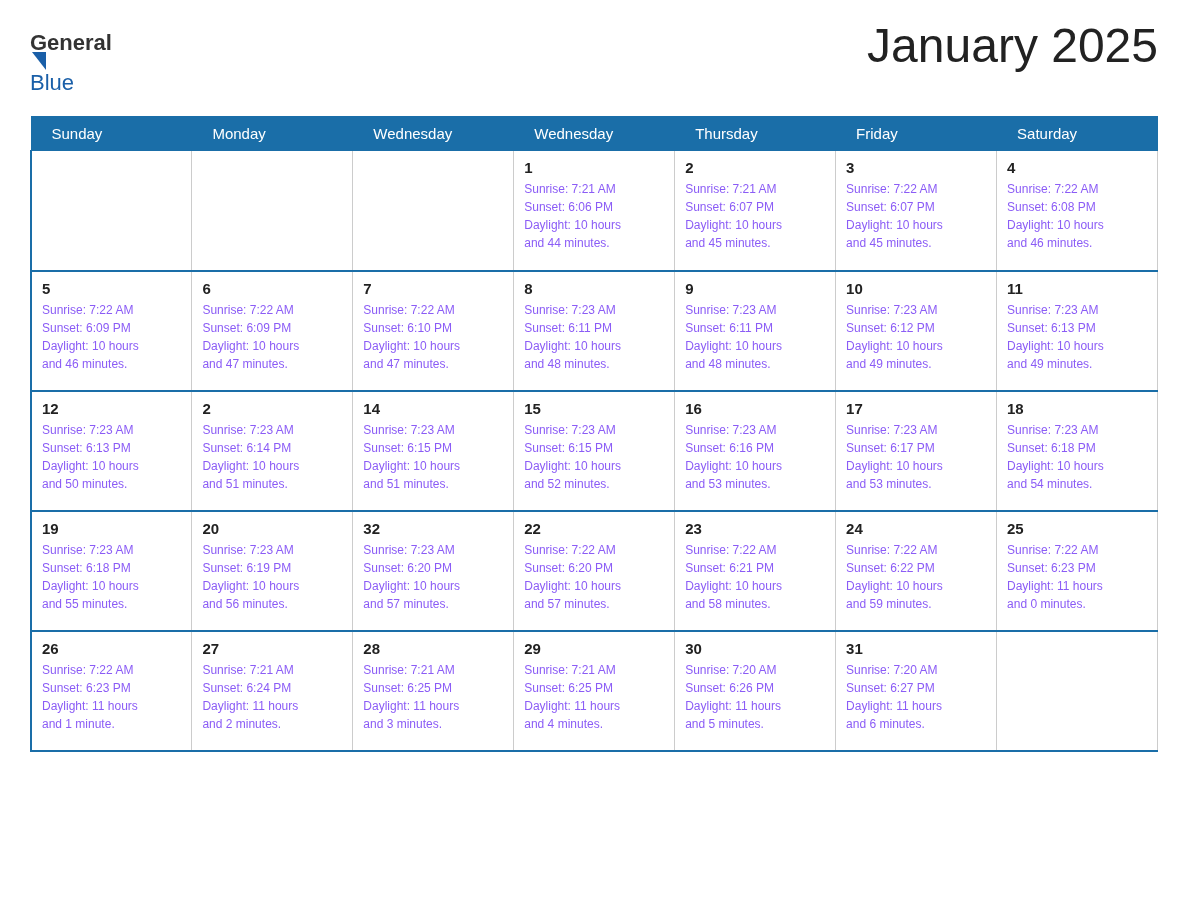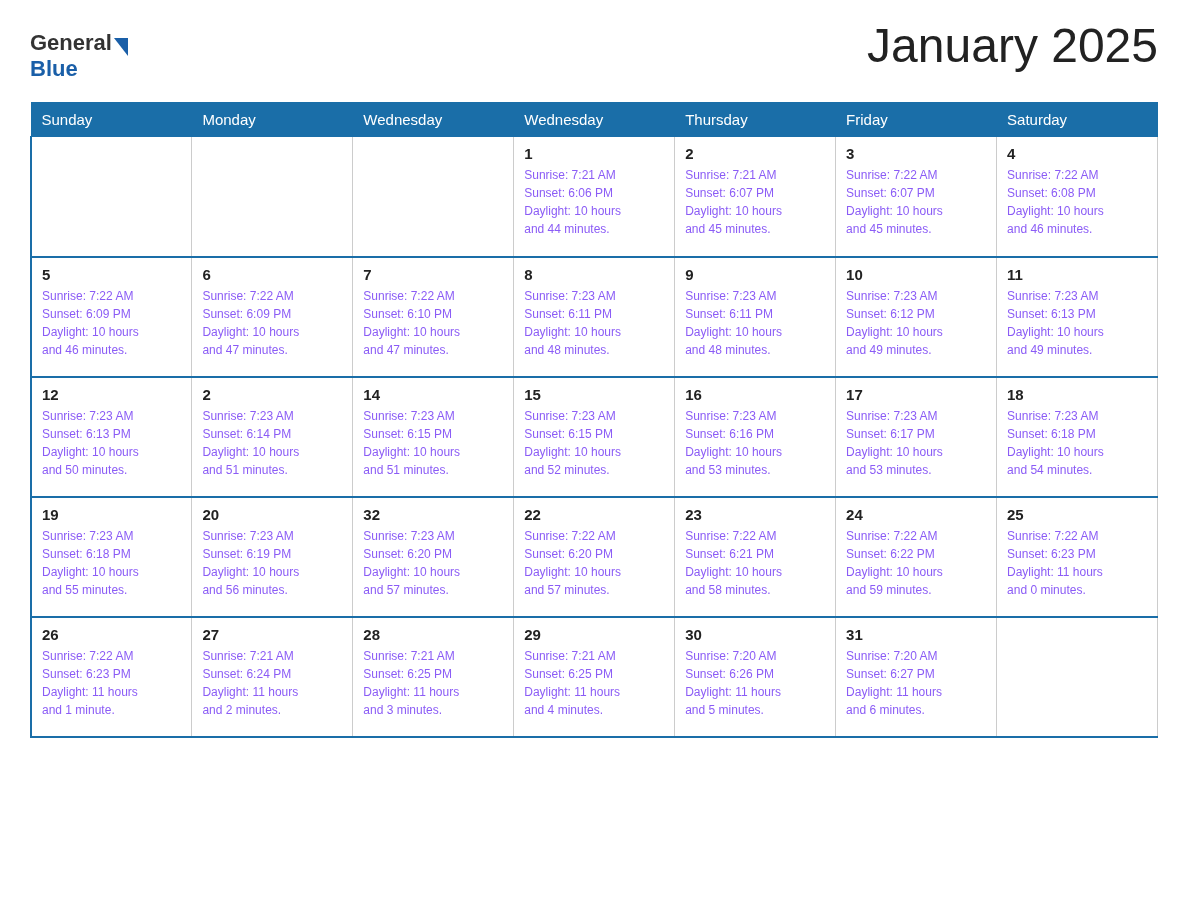--- a/index.html
+++ b/index.html
@@ -21,39 +21,40 @@
       align-items: center;
       margin-top: 10px;
     }
     .logo-text-general {
       font-size: 22px;
       font-weight: bold;
       color: #333333;
     }
     .logo-text-blue {
       font-size: 22px;
-      font-weight: bold;
+      font-weight: normal;
       color: #1a5fa8;
     }
     .logo-triangle {
       width: 0;
       height: 0;
       border-left: 14px solid transparent;
       border-right: 0px solid transparent;
       border-top: 18px solid #1a5fa8;
       margin-left: 2px;
       margin-top: -4px;
     }
     .logo-block {
       display: flex;
       flex-direction: column;
     }
     .logo-line1 {
       display: flex;
-      align-items: flex-end;
+      align-items: flex-start;
+      flex-direction: column;
     }
     .title-area {
       text-align: right;
       margin-left: 29px;
     }
     .calendar-title {
       font-size: 48px;
       font-weight: normal;
       color: #222222;
       line-height: 1.1;
@@ -64,21 +65,21 @@
       margin-top: 4px;
     }
     table {
       width: 100%;
       border-collapse: collapse;
       table-layout: fixed;
     }
     thead tr th {
       background-color: #1a6ea8;
       color: #ffffff;
-      padding: 8px 10px;
+      padding: 8px 20px;
       font-size: 15px;
       font-weight: normal;
       text-align: left;
       border: 1px solid #1a6ea8;
     }
     tbody tr td {
       border: 1px solid #cccccc;
       vertical-align: top;
       padding: 8px 10px;
       font-size: 12.5px;

